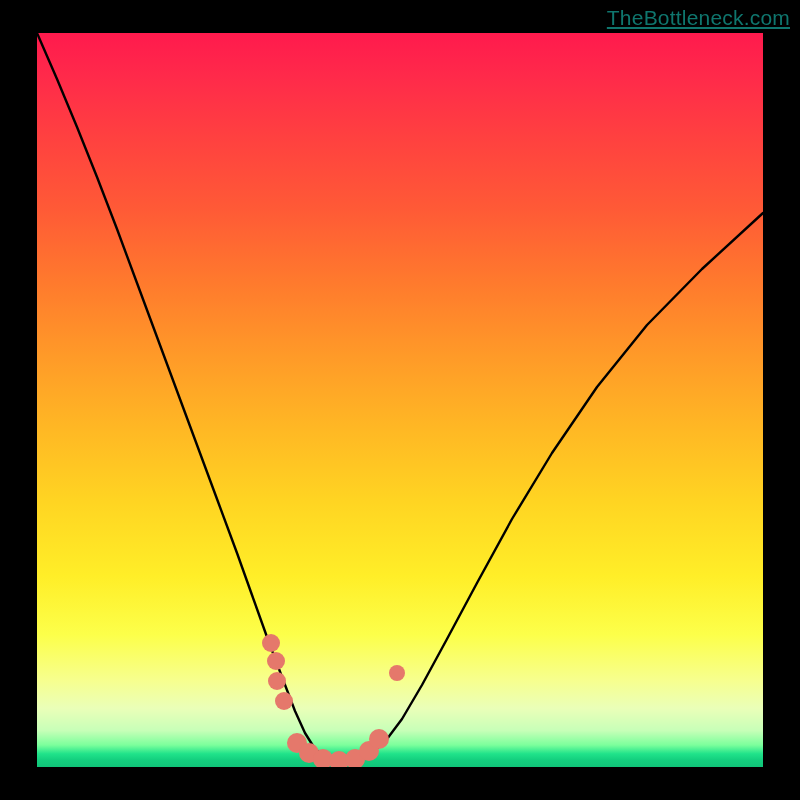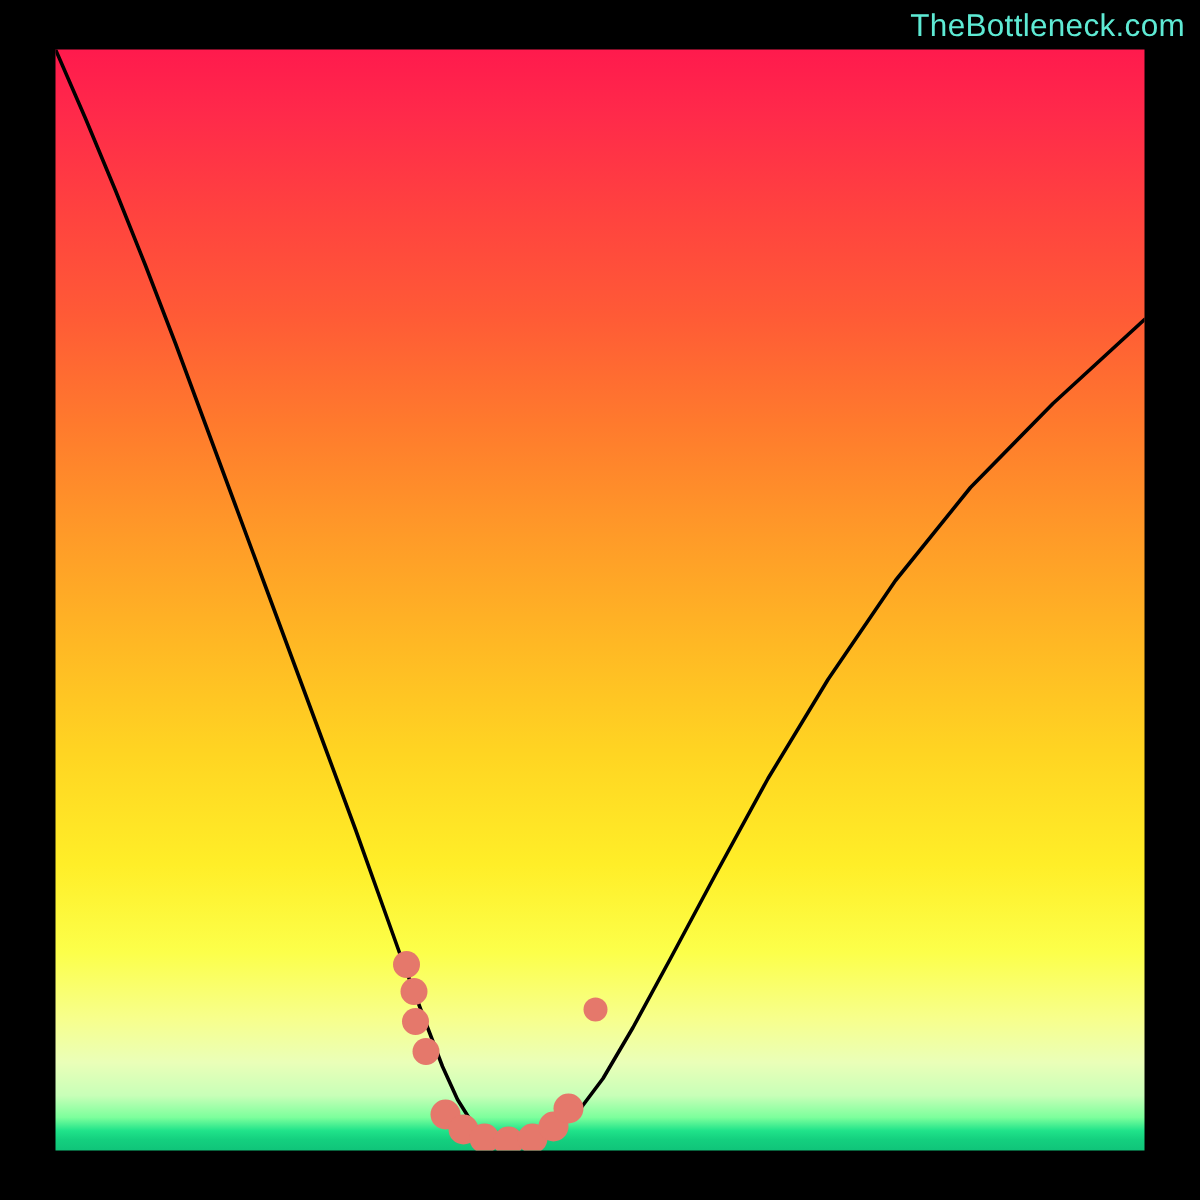--- a/index.html
+++ b/index.html
@@ -42,25 +42,26 @@
       #7cff9c 97%,
       #20e38a 98.2%,
       #14d07f 99%,
       #10c479 100%
     );
   }
   .watermark {
     position: absolute;
     top: 6px;
     right: 10px;
-    color: #5eead4;
+    color: #0f766e;
     font-size: 21px;
     font-weight: 400;
     letter-spacing: 0.2px;
     z-index: 10;
+    text-decoration: underline;
   }
   svg.curve {
     position: absolute;
     left: 0;
     top: 0;
     width: 726px;
     height: 734px;
   }
 </style>
 </head>

